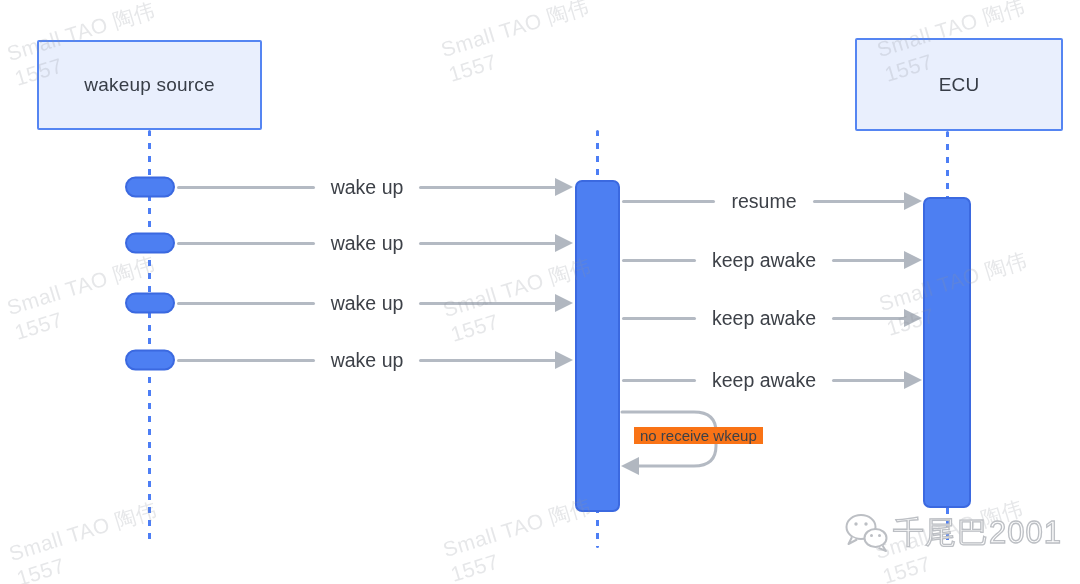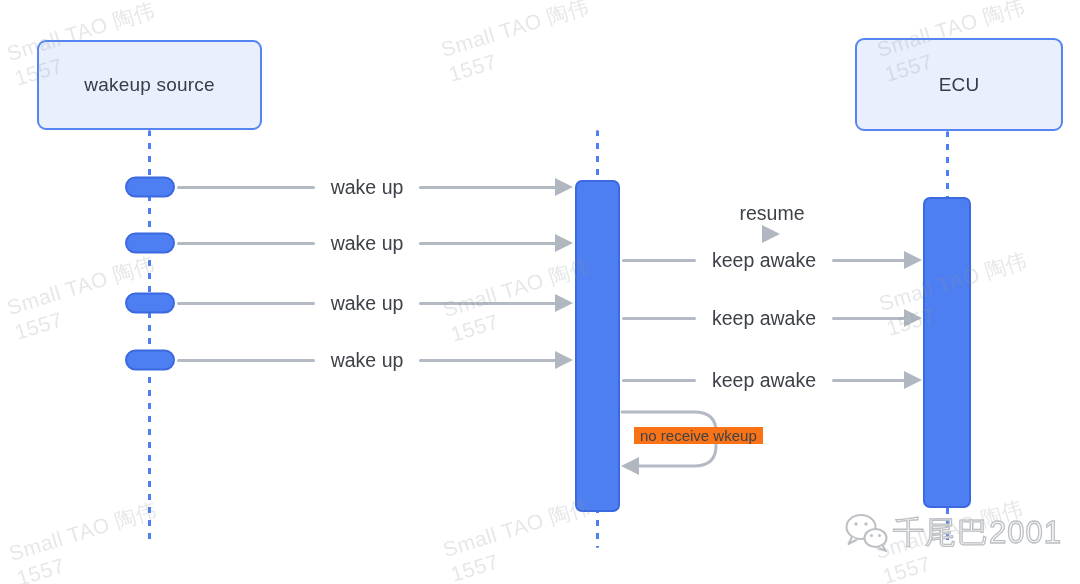--- a/index.html
+++ b/index.html
@@ -8,21 +8,21 @@
     font-family:"Liberation Sans",sans-serif;
   }
   
   .lifeline{
     position:absolute;width:3px;border-radius:2px;
     background-image:repeating-linear-gradient(to bottom,#4d7ef5 0 6px,transparent 6px 13px);
   }
   
   .actor{
     position:absolute;box-sizing:border-box;
-    background:#e9effd;border:2.5px solid #5585f2;border-radius:9px;
+    background:#e9effd;border:2.5px solid #5585f2;border-radius:2px;
     display:flex;align-items:center;justify-content:center;
     font-size:19px;color:#373d47;letter-spacing:.2px;
   }
   
   .activation{
     position:absolute;box-sizing:border-box;
     background:#4d7ff2;border:2px solid #3b69e0;border-radius:7px;
   }
   
   .pill{
@@ -97,21 +97,21 @@
     <div class="line"></div>
     <div class="ah"></div>
   </div>
   <div class="msg" style="left:177px;top:360px;width:396px;">
     <div class="line"></div>
     <div class="msg-label">wake up</div>
     <div class="line"></div>
     <div class="ah"></div>
   </div>
 
-  <div class="msg" style="left:622px;top:215px;width:300px;flex-direction:column;">
+  <div class="msg" style="left:622px;top:201px;width:300px;">
     <div class="line"></div>
     <div class="msg-label">resume</div>
     <div class="line"></div>
     <div class="ah"></div>
   </div>
   <div class="msg" style="left:622px;top:260px;width:300px;">
     <div class="line"></div>
     <div class="msg-label">keep awake</div>
     <div class="line"></div>
     <div class="ah"></div>

